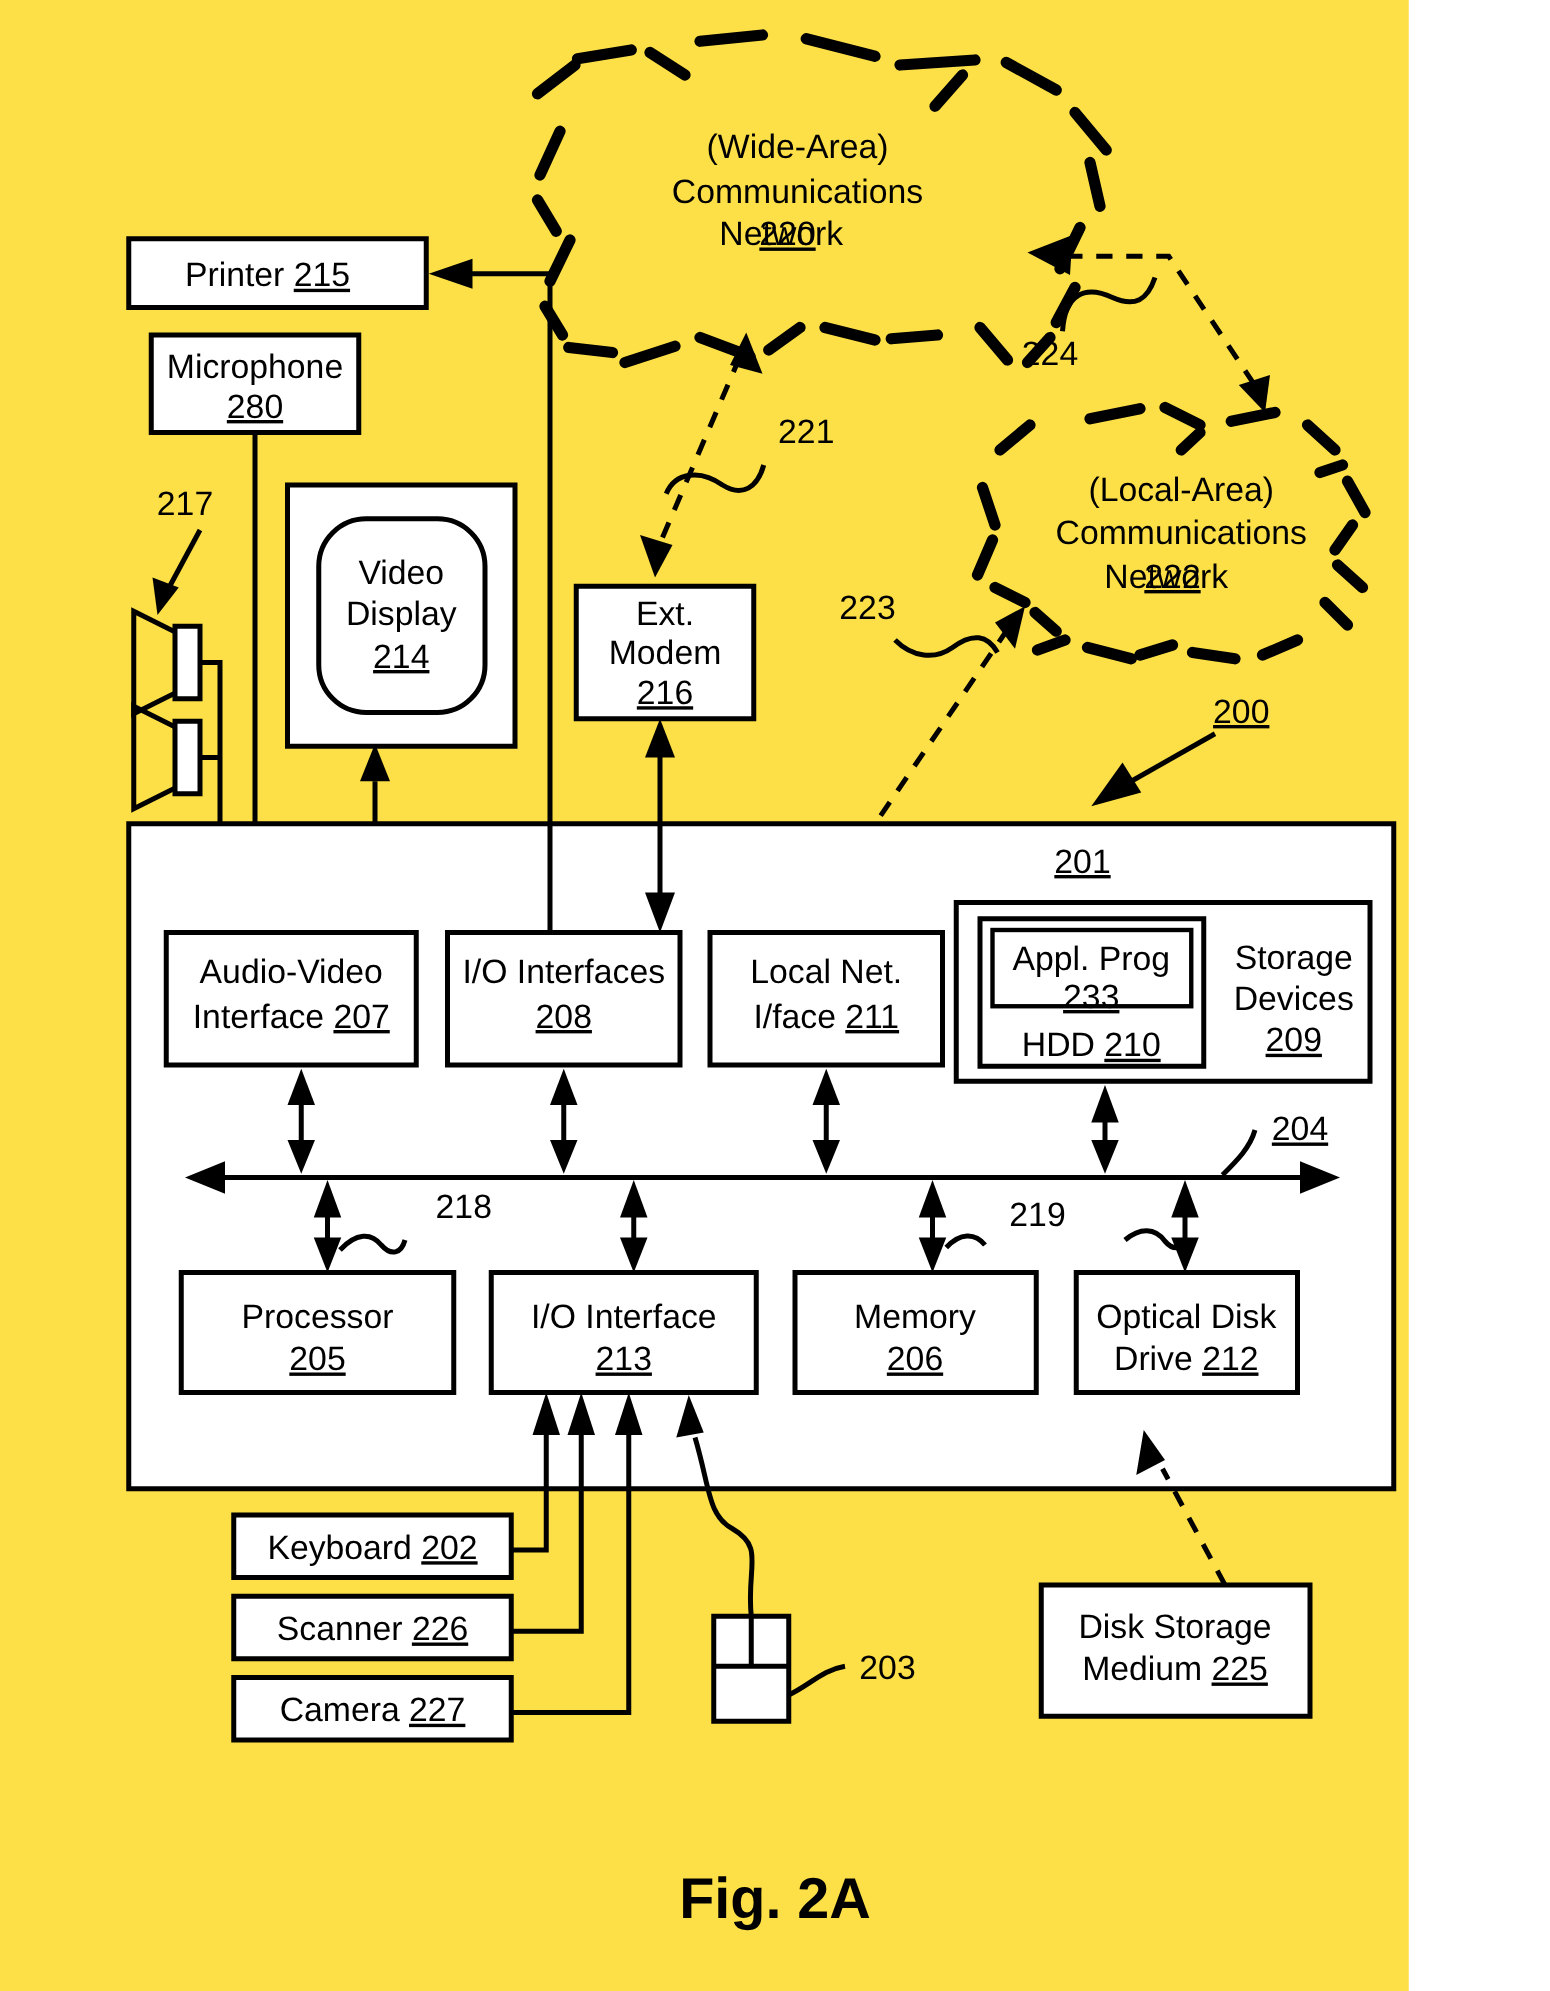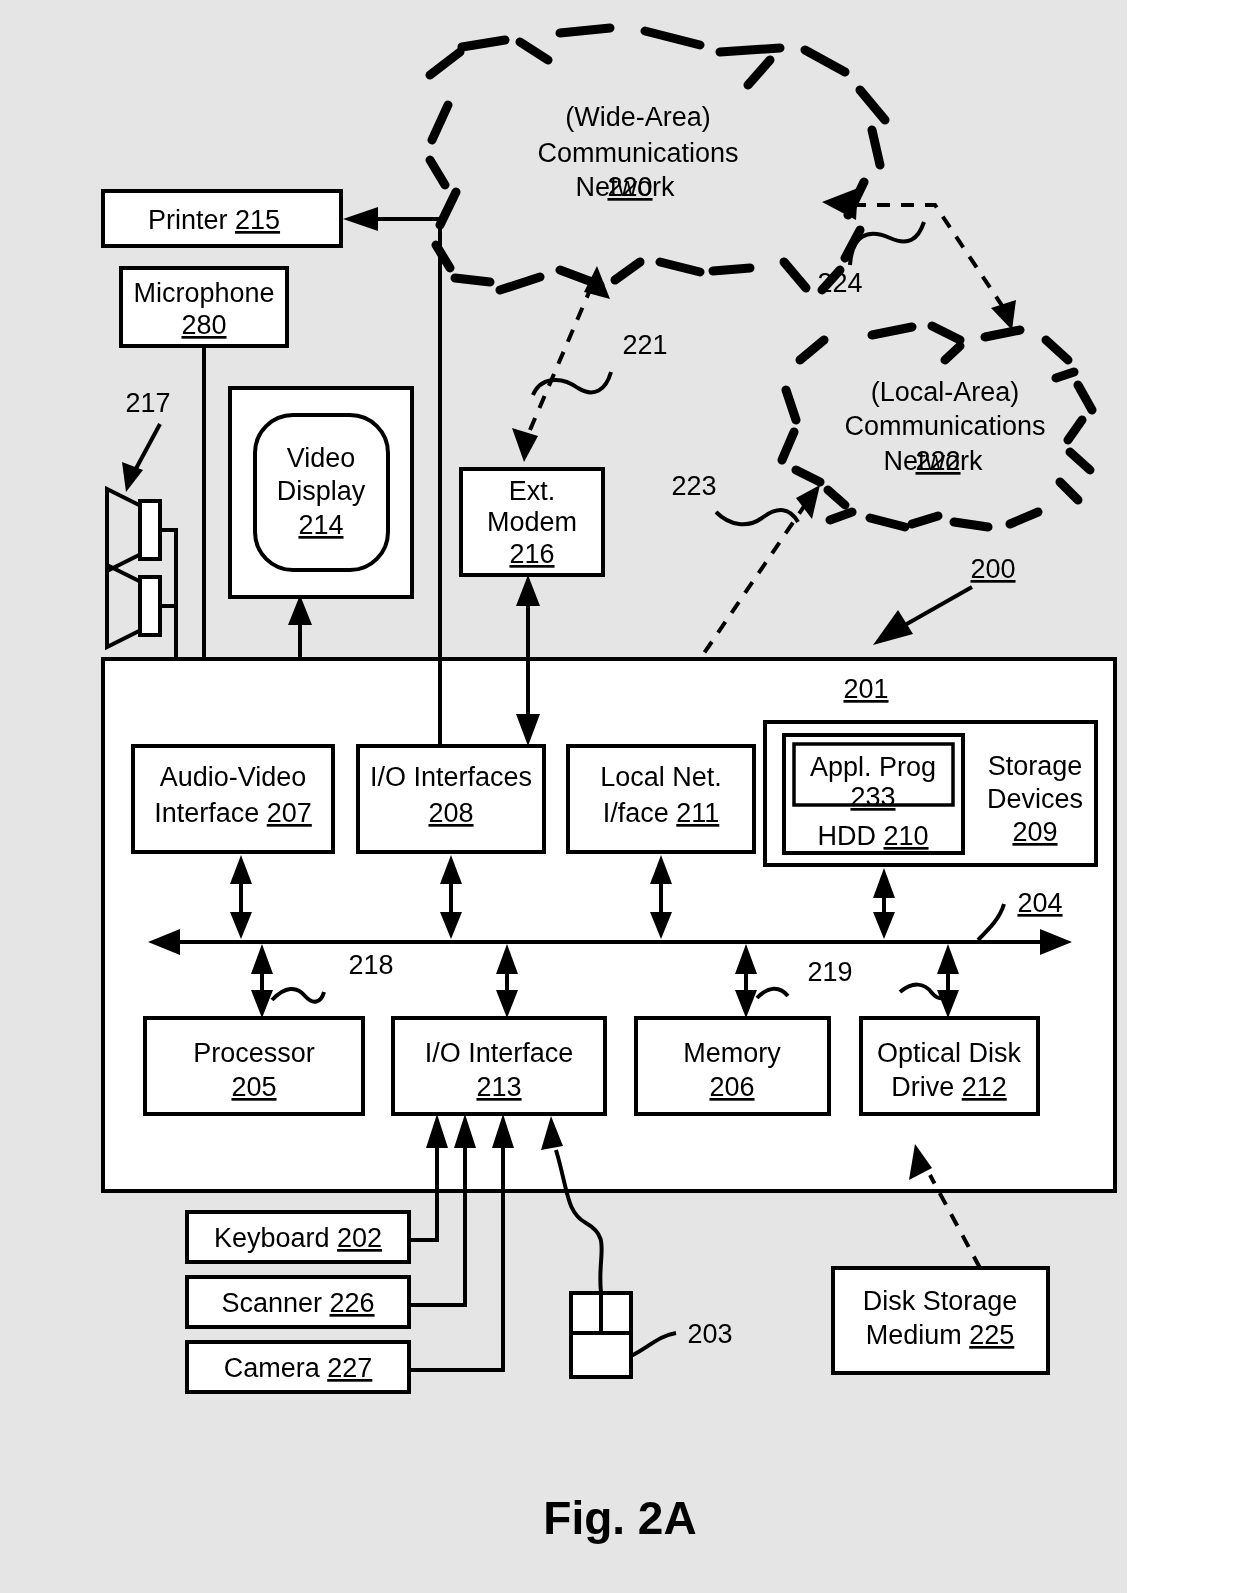--- a/index.html
+++ b/index.html
@@ -4,21 +4,21 @@
 <style>
   html, body {
     margin: 0;
     padding: 0;
     background: #ffffff;
   }
   #page {
     position: relative;
     width: 1127px;
     height: 1593px;
-    background: #e5e5e5;
+    background: #fde047;
     font-family: "Liberation Sans", sans-serif;
     overflow: hidden;
   }
   #svg-root {
     position: absolute;
     left: 0; top: 0;
     width: 1240px;
     height: 1593px;
   }
   text {

